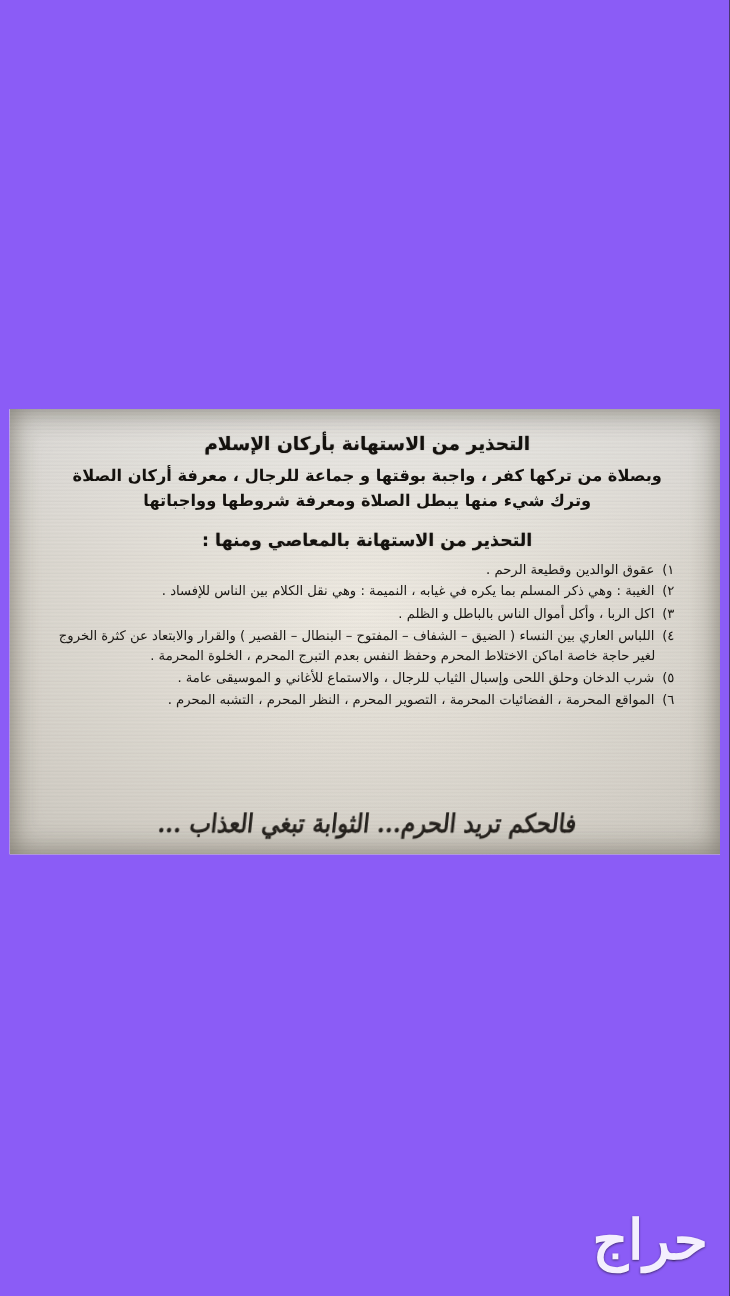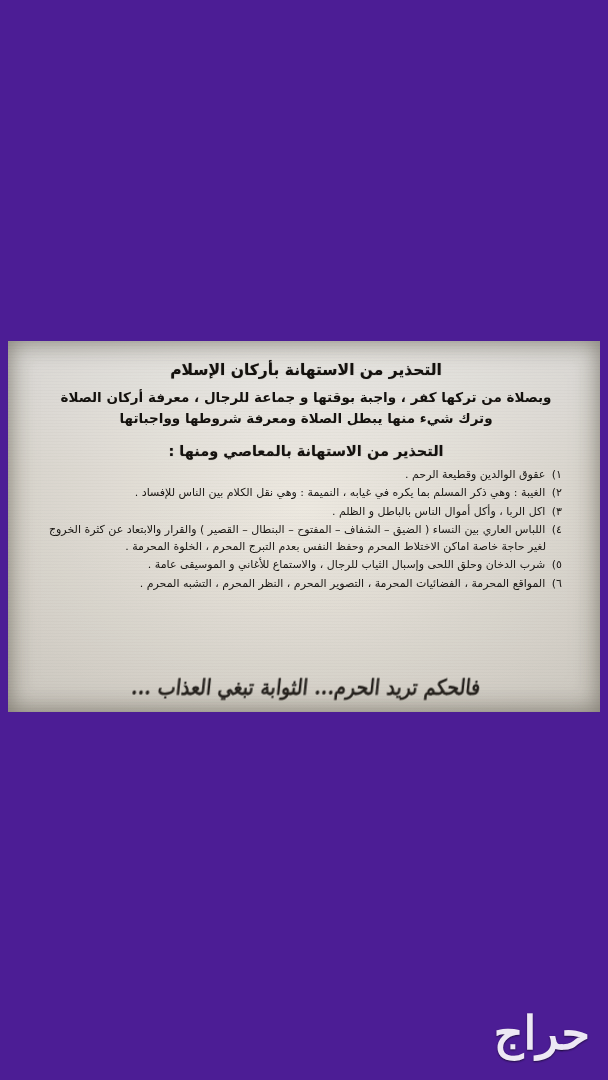--- a/index.html
+++ b/index.html
@@ -10,21 +10,21 @@
   body {
     width: 608px;
     height: 1080px;
     overflow: hidden;
     font-family: "DejaVu Sans", sans-serif;
   }
   .screen {
     position: relative;
     width: 608px;
     height: 1080px;
-    background: #4c1d95;
+    background: #8b5cf6;
   }
 
   
   .paper {
     position: absolute;
     left: 8px;
     top: 341px;
     width: 592px;
     height: 371px;
     background: #f0ece4;

